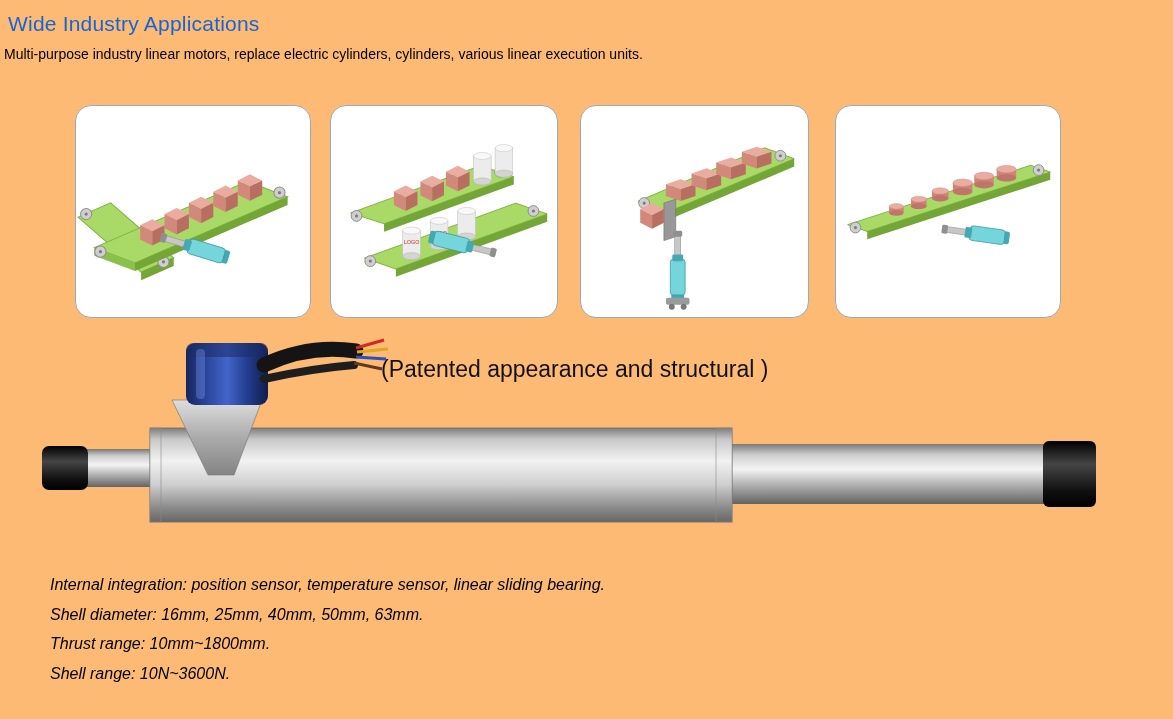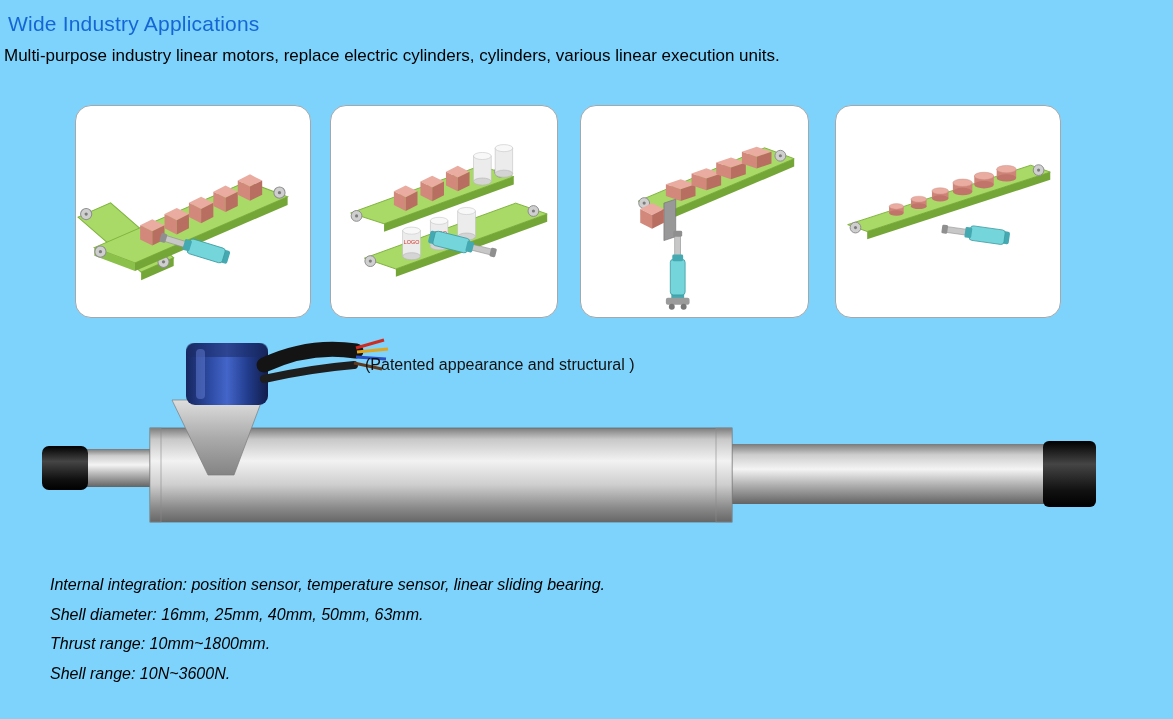--- a/index.html
+++ b/index.html
@@ -1,41 +1,41 @@
 <!DOCTYPE html>
 <html><head>
 <meta charset="utf-8">
 <style>
   html,body{margin:0;padding:0;background:#fff;}
   .page{
-    position:relative;width:1173px;height:719px;background:#7dd3fc;overflow:hidden;
+    position:relative;width:1173px;height:719px;background:#fdba74;overflow:hidden;
     font-family:"Liberation Sans", sans-serif;color:#111;
   }
   .page-title{
     position:absolute;left:8px;top:12px;margin:0;
     font-size:21px;font-weight:500;color:#1566d4;letter-spacing:0.2px;
   }
   .page-subtitle{
     position:absolute;left:4px;top:46px;margin:0;
-    font-size:17px;color:#000;
+    font-size:14px;color:#000;
   }
   .gallery-panel{
     position:absolute;top:105px;height:213px;margin:0;
     border:1px solid #a3a8ad;border-radius:16px;background:#fff;box-sizing:border-box;
     overflow:hidden;
   }
   .gallery-panel svg{width:100%;height:100%;display:block;}
   #panel-1{left:75px;width:236px;}
   #panel-2{left:330px;width:228px;}
   #panel-3{left:580px;width:229px;}
   #panel-4{left:835px;width:226px;}
   .product-wrap{position:absolute;left:30px;top:333px;width:1080px;height:230px;}
   .product-wrap svg{width:100%;height:100%;display:block;}
   .patent-note{
-    position:absolute;left:365px;top:356px;font-size:16px;color:#111;white-space:nowrap;
+    position:absolute;left:381px;top:356px;font-size:23px;color:#111;white-space:nowrap;
   }
   .spec-list{
     position:absolute;left:50px;top:570px;margin:0;padding:0;list-style:none;
     font-size:16px;color:#000;font-style:italic;
   }
   .spec-list li{line-height:29.5px;}
   .defs-holder{position:absolute;width:0;height:0;overflow:hidden;}
 </style>
 </head>
 <body>

